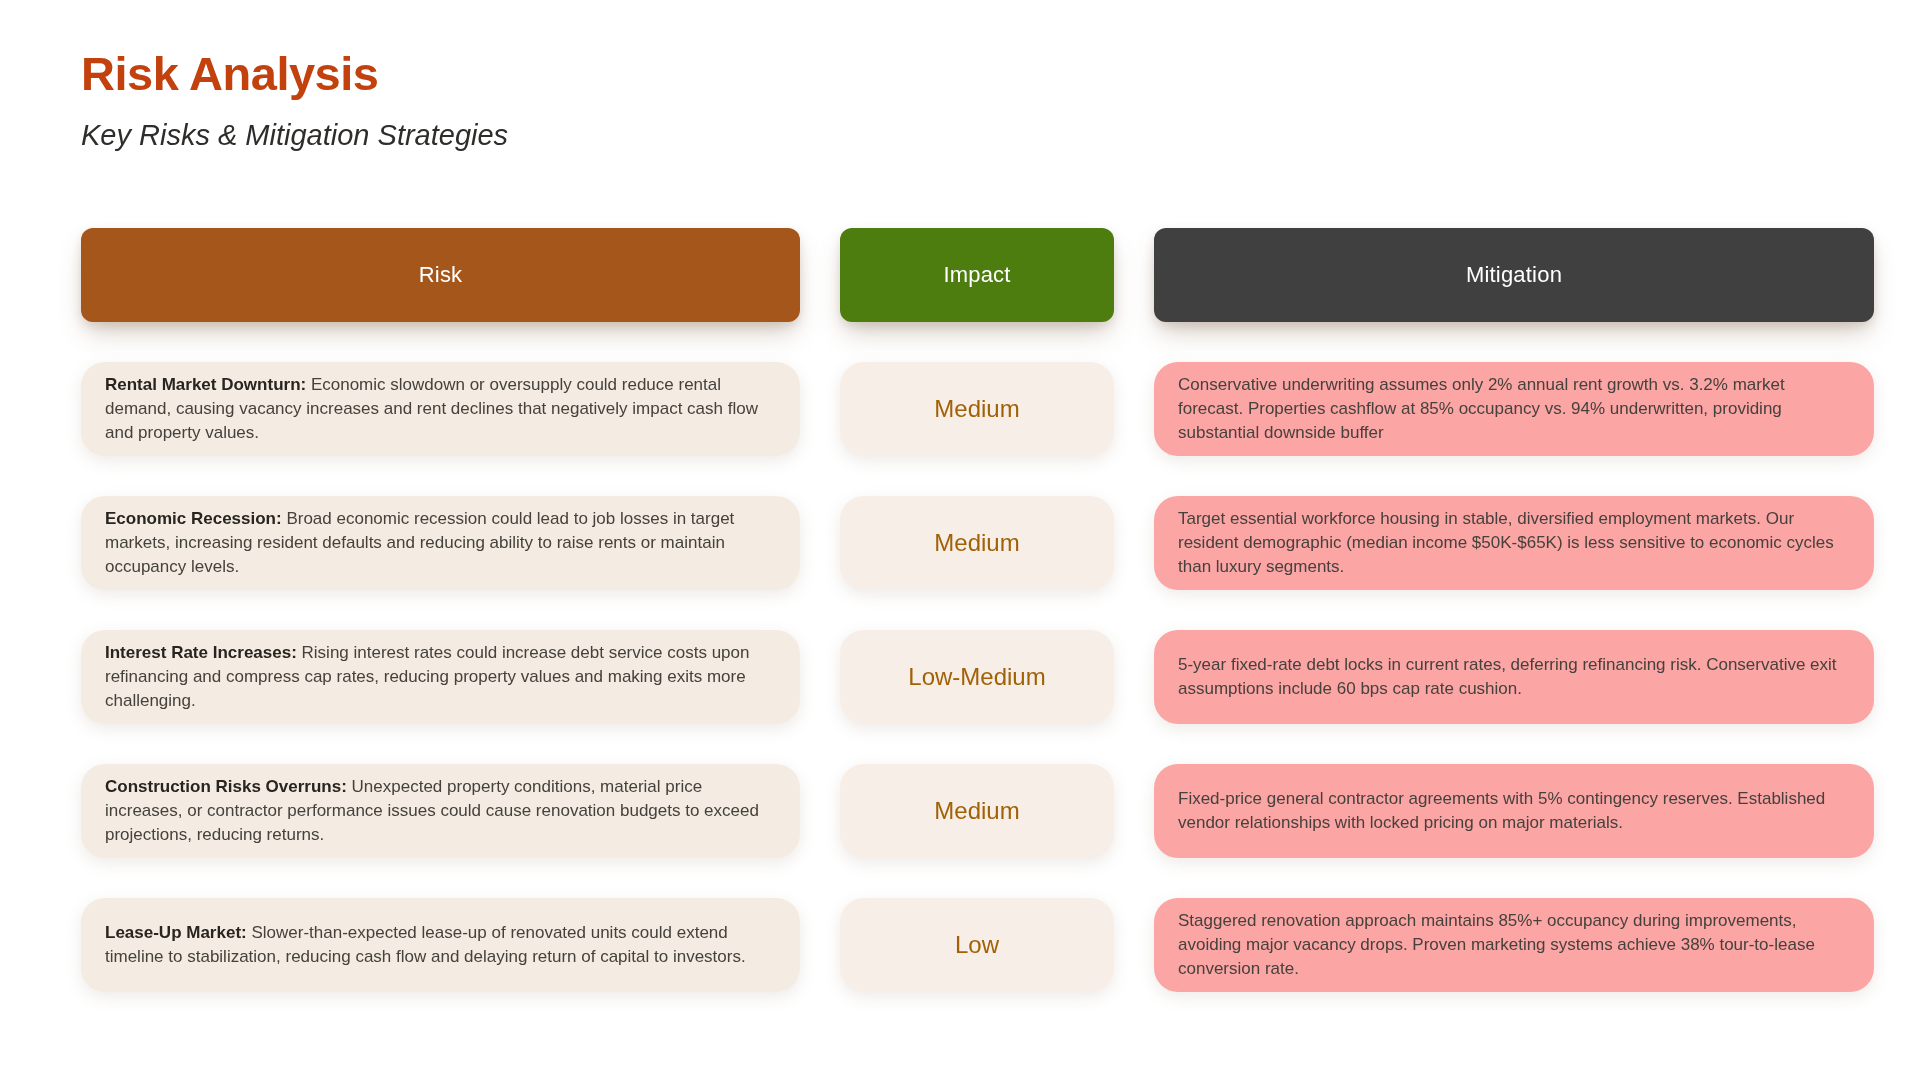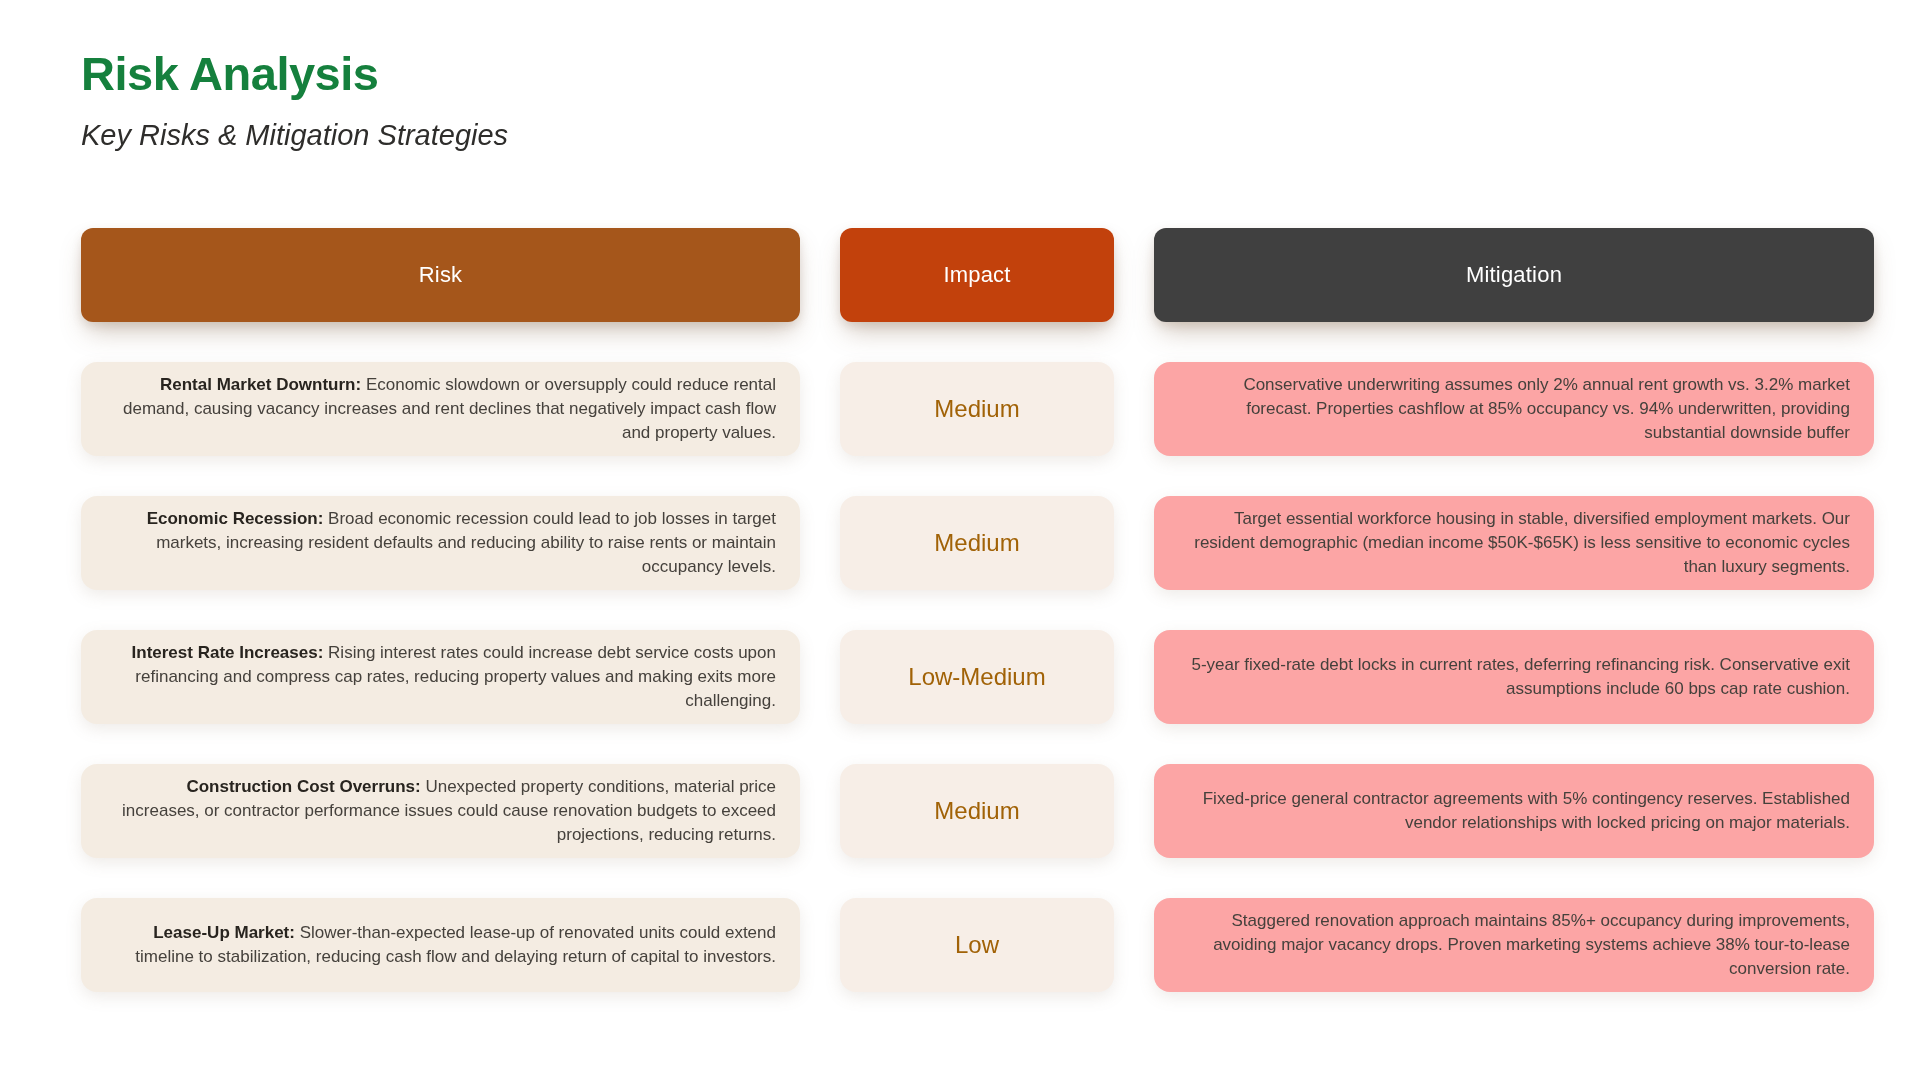--- a/index.html
+++ b/index.html
@@ -10,21 +10,21 @@
     font-family: "Liberation Sans", sans-serif;
     position: relative;
     overflow: hidden;
     -webkit-font-smoothing: antialiased;
   }
   .page-title {
     position: absolute; left: 81px; top: 46px;
     margin: 0;
     font-size: 47px; line-height: 1.2; font-weight: 700;
     letter-spacing: -0.5px;
-    color: #15803d;
+    color: #c2410c;
   }
   .page-subtitle {
     position: absolute; left: 81px; top: 117px;
     font-size: 29px; line-height: 1.25; font-weight: 400;
     color: #2e2d2b;
     font-style: italic;
   }
   .risk-table {
     position: absolute; left: 81px; top: 228px;
     display: grid;
@@ -35,25 +35,24 @@
     gap: 40px;
   }
   .hdr {
     border-radius: 12px;
     display: flex; align-items: center; justify-content: center;
     color: #ffffff;
     font-size: 22px; font-weight: 500; letter-spacing: 0.2px;
     box-shadow: 0 14px 26px -6px rgba(120, 90, 60, 0.35), 0 4px 10px rgba(120, 90, 60, 0.15);
   }
   .cell {
-    border-radius: 16px;
+    border-radius: 24px;
     display: flex; align-items: center;
     padding: 12px 24px;
     box-shadow: 0 5px 16px rgba(140, 120, 100, 0.15);
-    text-align: right;
   }
   .cell p { margin: 0; }
   .c-risk { background: #f4ece2; }
   .c-impact { background: #f7eee7; justify-content: center; }
   .c-mit { background: #fca5a5; }
   .body-text {
     font-size: 17px; line-height: 1.42;
     color: #45413c;
   }
   .body-text b { color: #28241f; font-weight: 700; }
@@ -64,21 +63,21 @@
 </style>
 </head>
 <body>
 
 <h1 class="page-title">Risk Analysis</h1>
 <div class="page-subtitle">Key Risks &amp; Mitigation Strategies</div>
 
 <div class="risk-table">
 
   <div class="hdr" style="background: rgb(165, 86, 27);">Risk</div>
-  <div class="hdr" style="background: #c2410c;">Impact</div>
+  <div class="hdr" style="background: #4d7c0f;">Impact</div>
   <div class="hdr" style="background: #404040;">Mitigation</div>
 
   <div class="cell c-risk">
     <p class="body-text"><b>Rental Market Downturn:</b> <span>Economic slowdown or oversupply could reduce rental demand, causing vacancy increases and rent declines that negatively impact cash flow and property values.</span></p>
   </div>
   <div class="cell c-impact">
     <p class="impact-text">Medium</p>
   </div>
   <div class="cell c-mit">
     <p class="body-text">Conservative underwriting assumes only 2% annual rent growth vs. 3.2% market forecast. Properties cashflow at 85% occupancy vs. 94% underwritten, providing substantial downside buffer</p>
@@ -98,21 +97,21 @@
     <p class="body-text"><b>Interest Rate Increases:</b> <span>Rising interest rates could increase debt service costs upon refinancing and compress cap rates, reducing property values and making exits more challenging.</span></p>
   </div>
   <div class="cell c-impact">
     <p class="impact-text">Low-Medium</p>
   </div>
   <div class="cell c-mit">
     <p class="body-text">5-year fixed-rate debt locks in current rates, deferring refinancing risk. Conservative exit assumptions include 60 bps cap rate cushion.</p>
   </div>
 
   <div class="cell c-risk">
-    <p class="body-text"><b>Construction Cost Overruns:</b> <span>Unexpected property conditions, material price increases, or contractor performance issues could cause renovation budgets to exceed projections, reducing returns.</span></p>
+    <p class="body-text"><b>Construction Risks Overruns:</b> <span>Unexpected property conditions, material price increases, or contractor performance issues could cause renovation budgets to exceed projections, reducing returns.</span></p>
   </div>
   <div class="cell c-impact">
     <p class="impact-text">Medium</p>
   </div>
   <div class="cell c-mit">
     <p class="body-text">Fixed-price general contractor agreements with 5% contingency reserves. Established vendor relationships with locked pricing on major materials.</p>
   </div>
 
   <div class="cell c-risk">
     <p class="body-text"><b>Lease-Up Market:</b> <span>Slower-than-expected lease-up of renovated units could extend timeline to stabilization, reducing cash flow and delaying return of capital to investors.</span></p>

